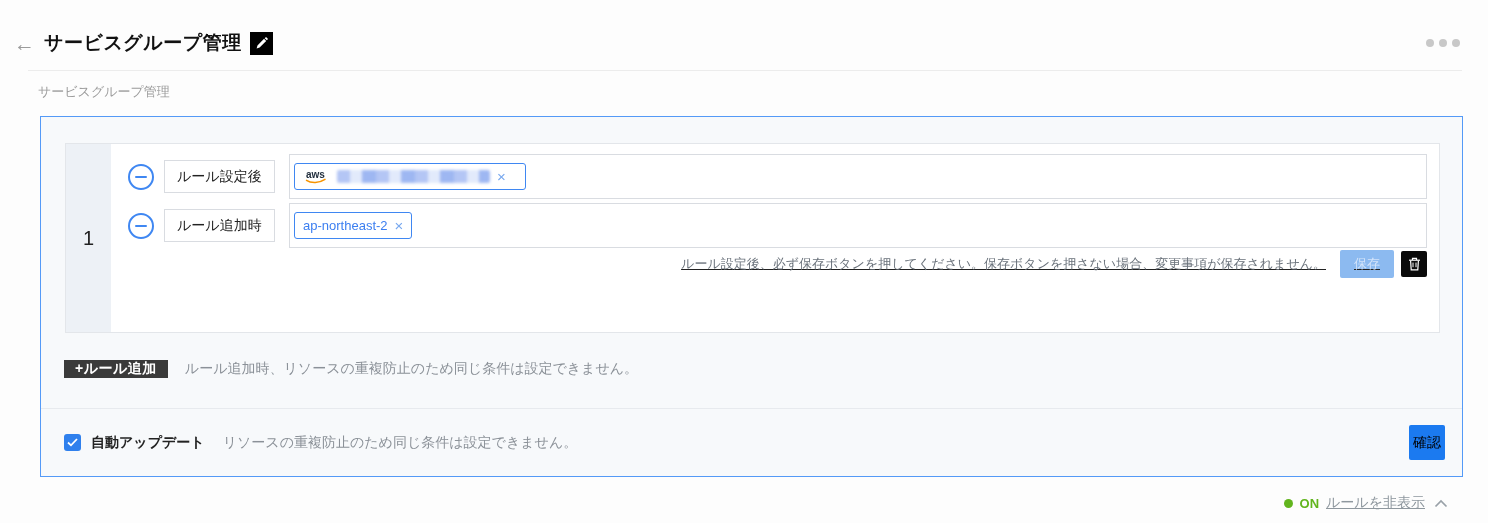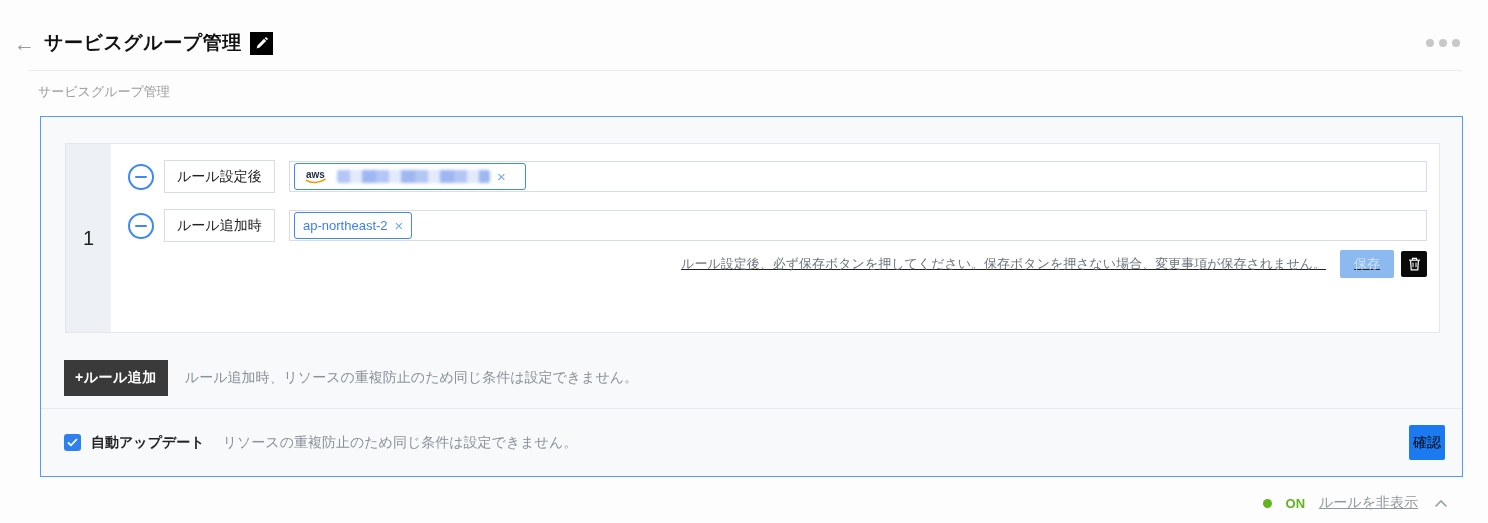--- a/index.html
+++ b/index.html
@@ -28,48 +28,48 @@
   .panel { position:absolute; left:40px; top:116px; width:1423px; height:361px; border:1px solid #549af7; background:#f7f9fb; }
 
   
   .rule-card { position:absolute; left:24px; top:26px; right:22px; height:190px; background:#fff; border:1px solid #e3e6ea; display:flex; }
   .num-col { width:45px; background:#edf1f6; display:flex; align-items:center; justify-content:center; font-size:20px; color:#222; flex:none; }
   .rows-area { flex:1; padding:16px 12px 0 17px; min-width:0; }
   .rule-row { display:flex; align-items:center; height:33px; margin-bottom:16px; }
   .minus-btn { width:26px; height:26px; border-radius:50%; border:2px solid #3f87f2; background:#fff; display:flex; align-items:center; justify-content:center; cursor:pointer; flex:none; }
   .minus-line { width:12px; height:2px; background:#3f87f2; border-radius:1px; }
   .label-box { width:111px; height:33px; border:1px solid #d9dce1; background:#fff; margin-left:10px; display:flex; align-items:center; padding-left:12px; font-size:14px; color:#222; flex:none; }
-  .input-box { flex:1; height:31px; border:1px solid #d9dce1; background:#fff; margin-left:14px; display:flex; align-items:center; padding:0 4px; cursor:text; min-width:0; }
+  .input-box { flex:1; height:45px; border:1px solid #d9dce1; background:#fff; margin-left:14px; display:flex; align-items:center; padding:0 4px; cursor:text; min-width:0; }
   .tag { height:27px; border:1px solid #3f87f2; border-radius:3px; background:#fff; display:flex; align-items:center; padding:0 8px; gap:7px; }
   .tag .close { color:#76a7ef; font-size:15px; line-height:1; cursor:pointer; }
   .tag-text { font-size:13px; color:#3b7ef0; }
   .redact { height:13px; border-radius:2px;
     background:repeating-linear-gradient(90deg, rgba(88,128,232,.45) 0 13px, rgba(150,178,240,.28) 13px 25px, rgba(62,112,228,.5) 25px 39px);
     filter:blur(1.6px); }
 
   .save-row { display:flex; align-items:center; justify-content:flex-end; height:28px; margin-top:-8px;text-decoration:underline; }
   .save-notice { font-size:13px; color:#6a727b; margin-right:14px; white-space:nowrap; }
   .save-btn { width:54px; height:28px; background:#8cbaf0; color:#d3e4fa; font-size:13px; border:none; border-radius:2px; margin-right:7px; cursor:default; font-family:inherit; }
   .trash-btn { width:26px; height:26px; background:#0a0a0a; border-radius:2px; display:flex; align-items:center; justify-content:center; cursor:pointer; border:none; }
 
   
   .add-rule-row { position:absolute; left:23px; top:243px; display:flex; align-items:center; gap:17px; }
-  .add-rule-btn { background:#3a3a3a; color:#fff; font-size:14px; height:36px; padding:0 11px; border:none; cursor:pointer; font-family:inherit; font-weight:bold; letter-spacing:.5px; }
+  .add-rule-btn { background:#3a3a3a; color:#fff; font-size:14px; height:18px; padding:0 11px; border:none; cursor:pointer; font-family:inherit; font-weight:bold; letter-spacing:.5px; }
   .add-rule-note { font-size:14px; color:#8b9198; }
 
   
   .panel-footer { position:absolute; left:0; right:0; top:291px; bottom:0; border-top:1px solid #e7eaee; display:flex; align-items:center; padding:0 17px 0 23px; }
   .checkbox { width:17px; height:17px; background:#2f80ed; border-radius:3px; display:flex; align-items:center; justify-content:center; cursor:pointer; flex:none; }
   .auto-update-label { font-size:14px; font-weight:bold; color:#222; margin-left:10px; }
   .auto-update-desc { font-size:14px; color:#8b9198; margin-left:18px; }
   .footer-spacer { flex:1; }
   .confirm-btn { background:#1b7af0; color:#000000; font-size:14px; height:35px; padding:0 4px; border:none; border-radius:2px; cursor:pointer; font-family:inherit; }
 
   
-  .status-bar { position:absolute; top:493px; right:40px; height:20px; display:flex; align-items:center; gap:14px; }
+  .status-bar { position:absolute; top:493px; right:40px; height:20px; display:flex; align-items:center; gap:7px; }
   .status-dot { width:9px; height:9px; border-radius:50%; background:#62b51e; }
   .status-on { font-size:13px; font-weight:bold; color:#62b51e; }
   .toggle-link { font-size:14px; color:#8e979e; text-decoration:underline; cursor:pointer; }
   .chevron-up { display:flex; align-items:center; cursor:pointer; margin-left:2px; }
 </style>
 </head>
 <body>
 
 <div class="header">
   <span class="back-arrow">←</span>

